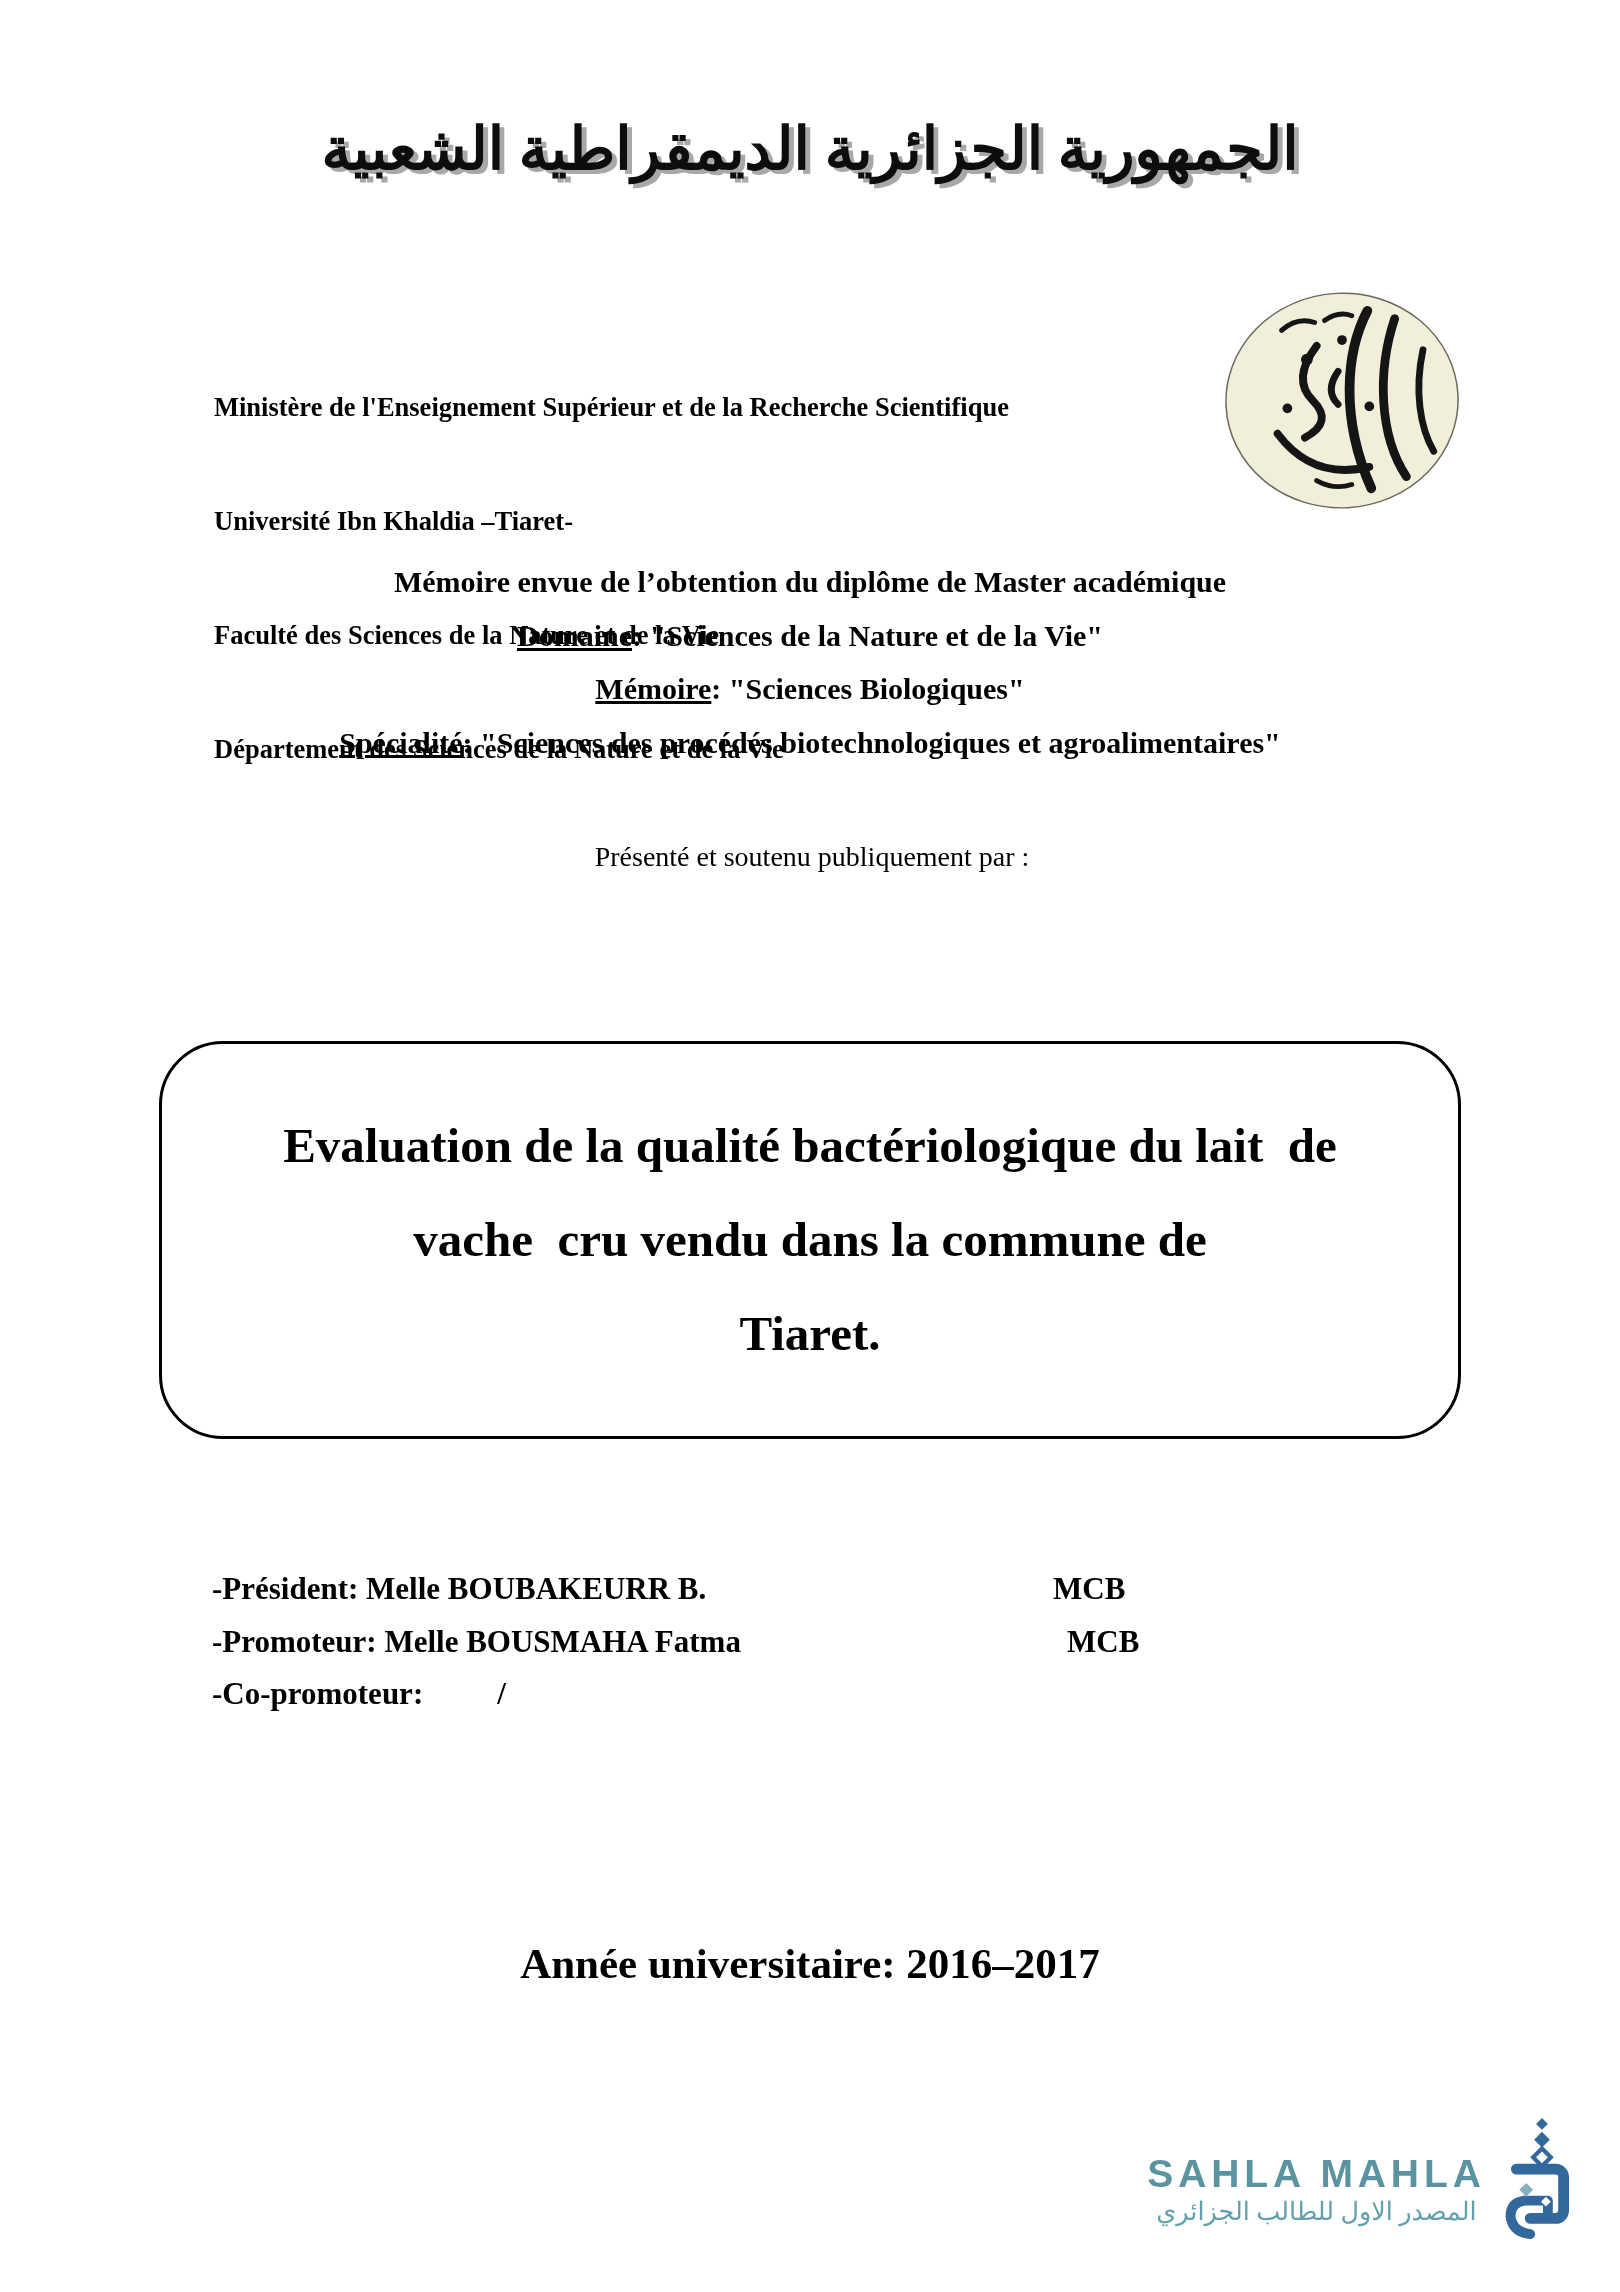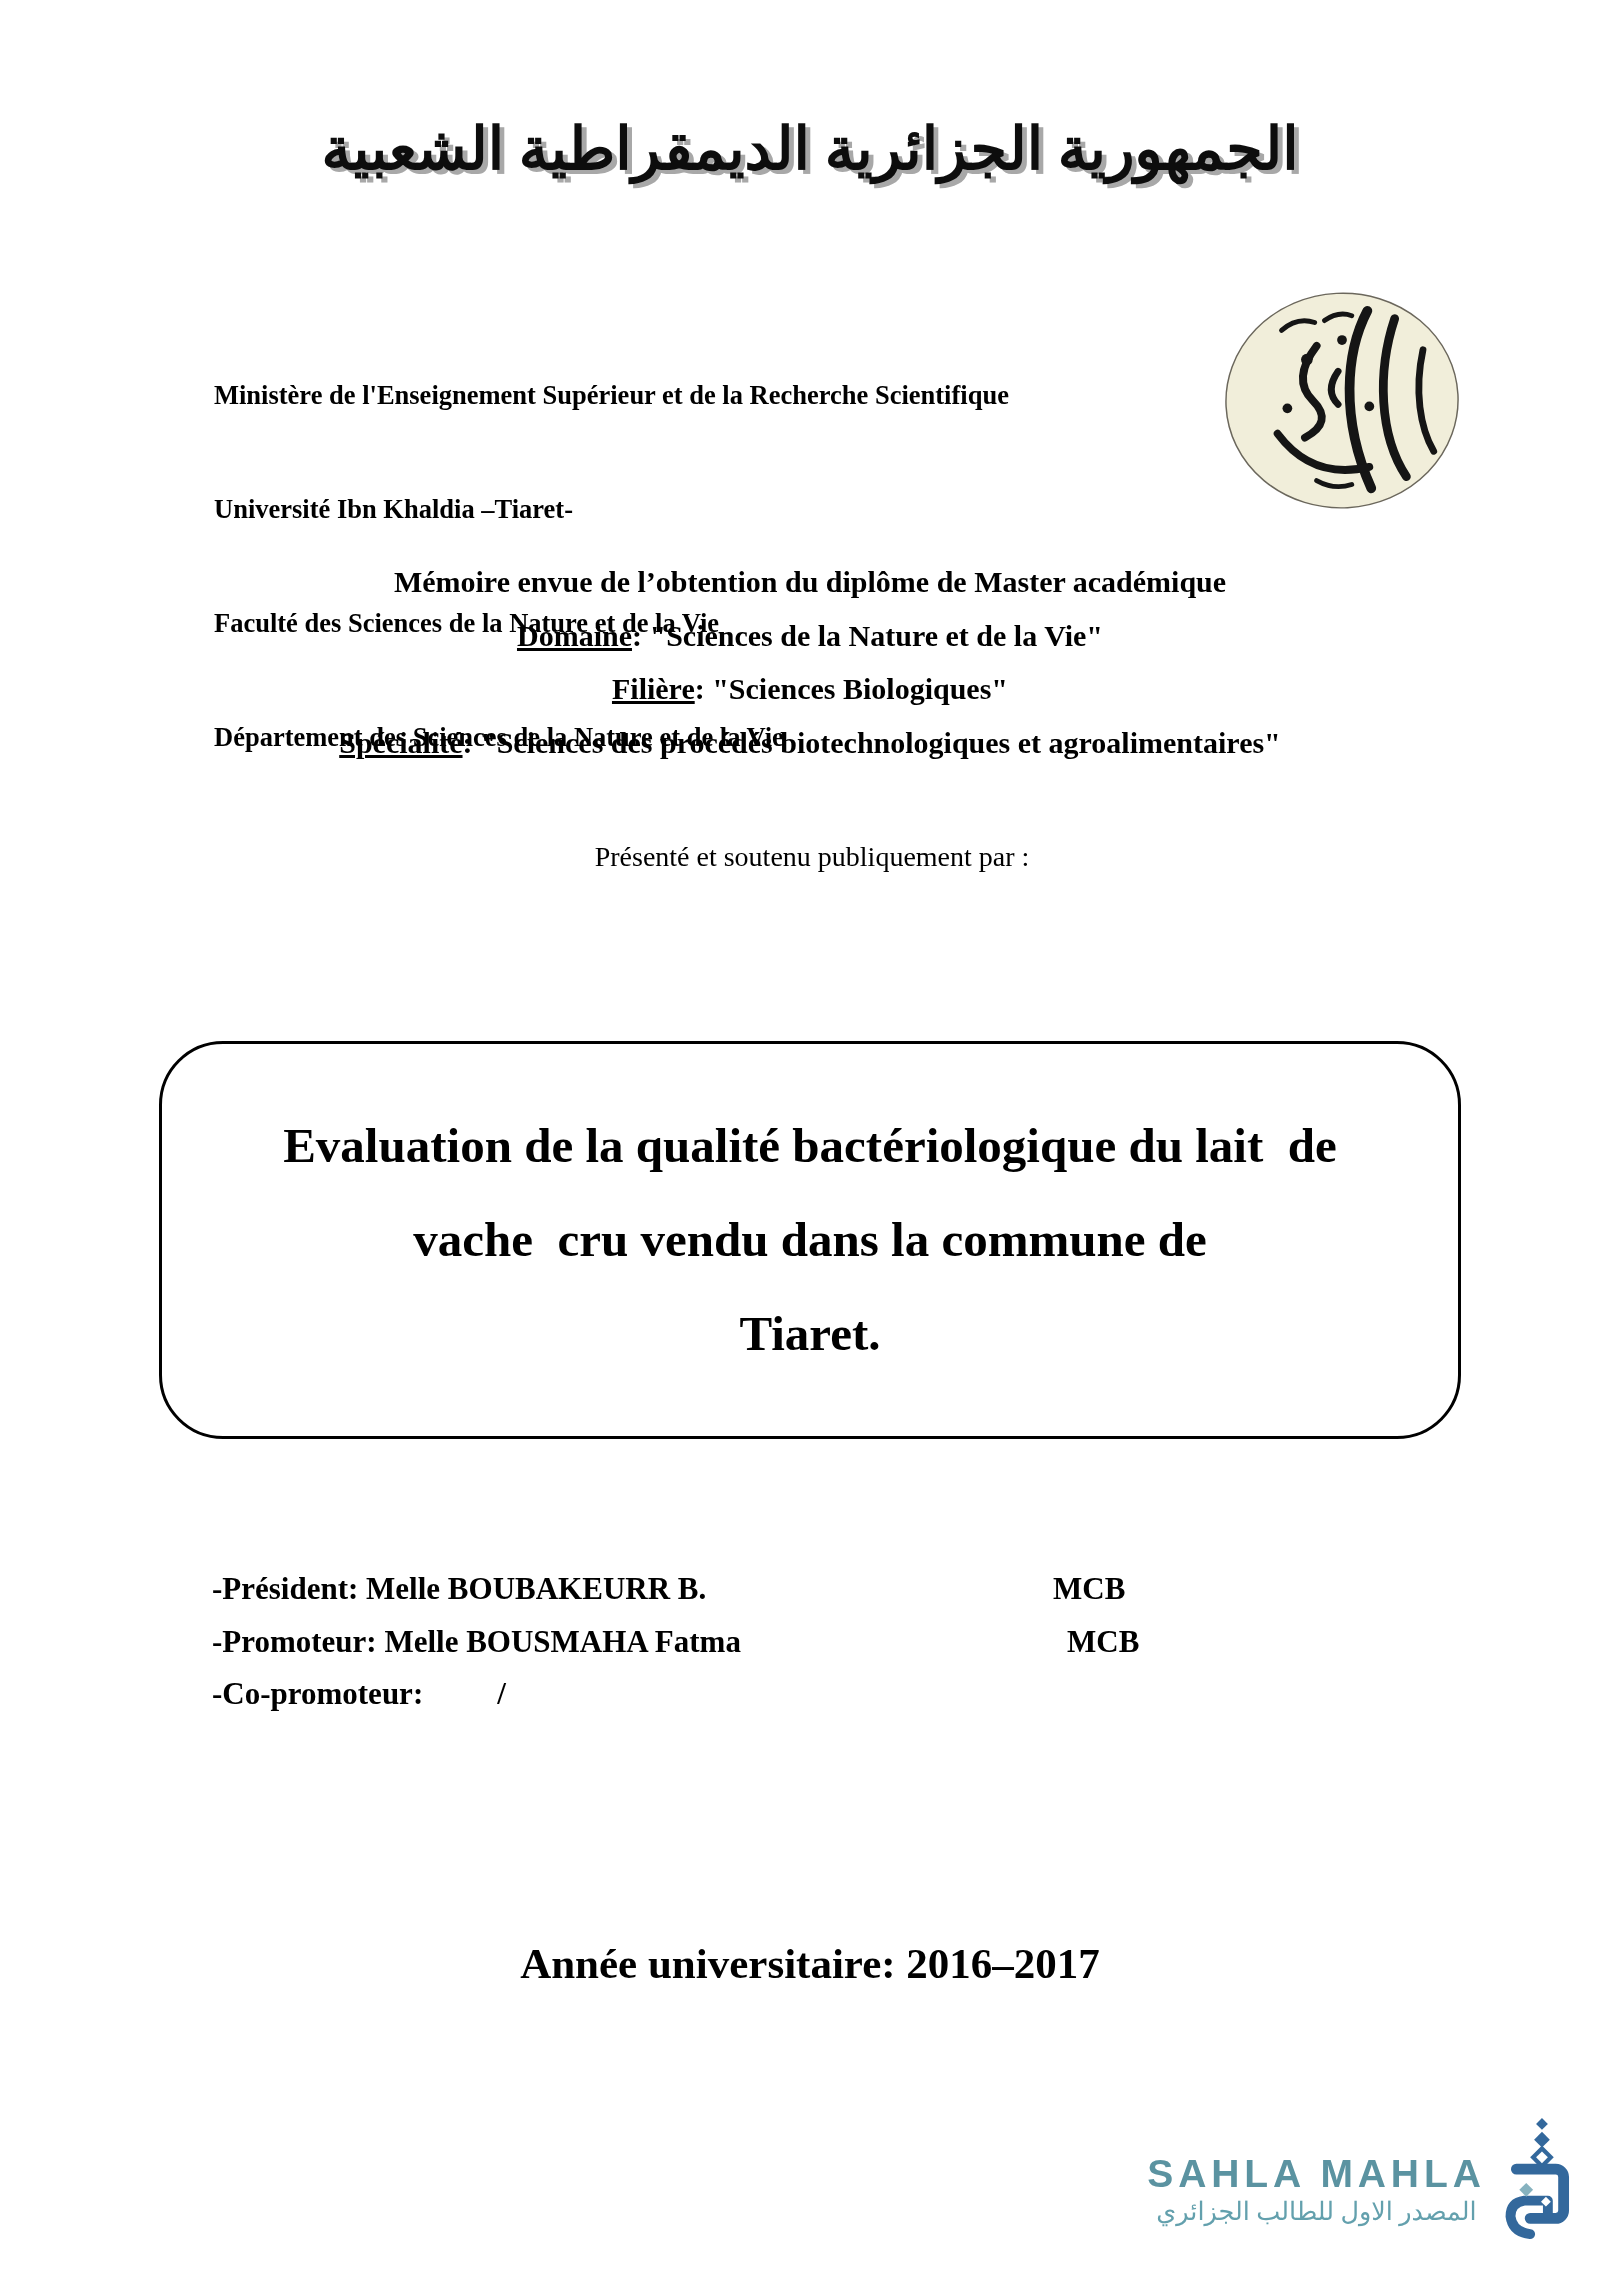--- a/index.html
+++ b/index.html
@@ -15,21 +15,21 @@
   .arabic-title {
     position:absolute; left:0; right:0; top:114px;
     text-align:center;
     direction:rtl;
     font-size:59px; font-weight:bold;
     letter-spacing:2px;
     color:#0d0d0d;
     text-shadow:4.9px 3.9px 0 #a8a8a8;
   }
   .ministry {
-    position:absolute; left:214px; top:300px;
+    position:absolute; left:214px; top:312px;
     font-size:26.5px; font-weight:bold; line-height:38px;
     white-space:pre;
   }
   .seal {
     position:absolute; left:1223px; top:288px; width:239px; height:229px;
   }
   .degree {
     position:absolute; left:0; right:0; top:565px;
     text-align:center;
     font-size:30px; font-weight:bold;
@@ -110,21 +110,21 @@
         <circle cx="122" cy="52" r="5"></circle>
         <circle cx="66" cy="122" r="5"></circle>
         <circle cx="150" cy="120" r="5"></circle>
       </g>
     </svg>
   </div>
 
   <div class="degree">
     <div class="degree-line">Mémoire envue de l’obtention du diplôme de Master académique</div>
     <div class="degree-line"><span class="degree-label">Domaine</span><span>: "Sciences de la Nature et de la Vie"</span></div>
-    <div class="degree-line"><span class="degree-label">Filière</span><span>: "Sciences Biologiques"</span></div>
+    <div class="degree-line"><span class="degree-label">Mémoire</span><span>: "Sciences Biologiques"</span></div>
     <div class="degree-line"><span class="degree-label">Spécialité</span><span>: "Sciences des procédés biotechnologiques et agroalimentaires"</span></div>
   </div>
 
   <div class="presented-intro">Présenté et soutenu publiquement par :</div>
 
 
   <div class="title-box">
     <div class="title-line">Evaluation de la qualité bactériologique du lait  de</div>
     <div class="title-line">vache  cru vendu dans la commune de</div>
     <div class="title-line">Tiaret.</div>

